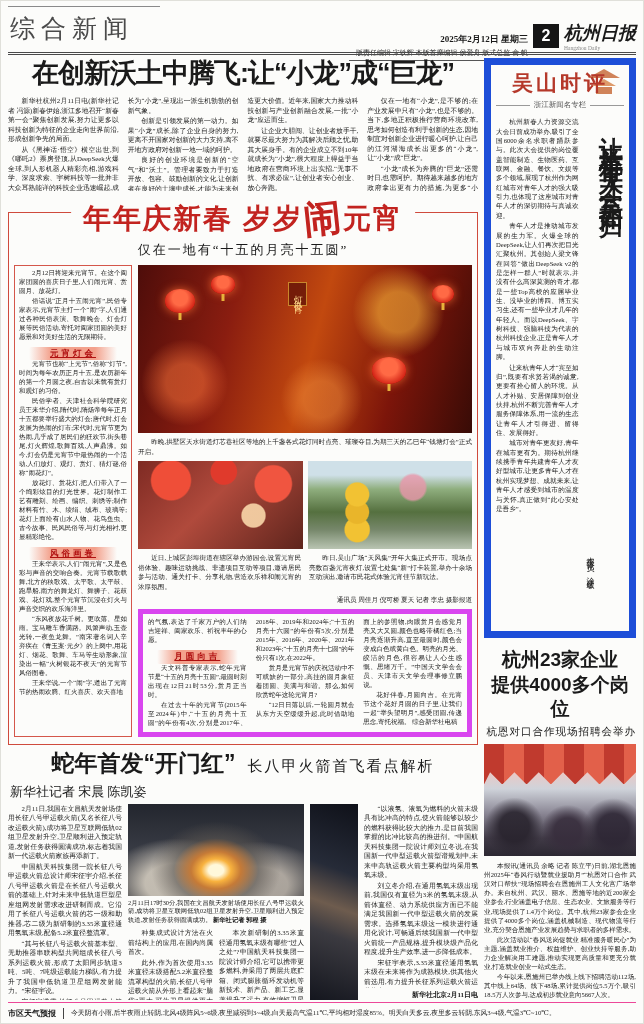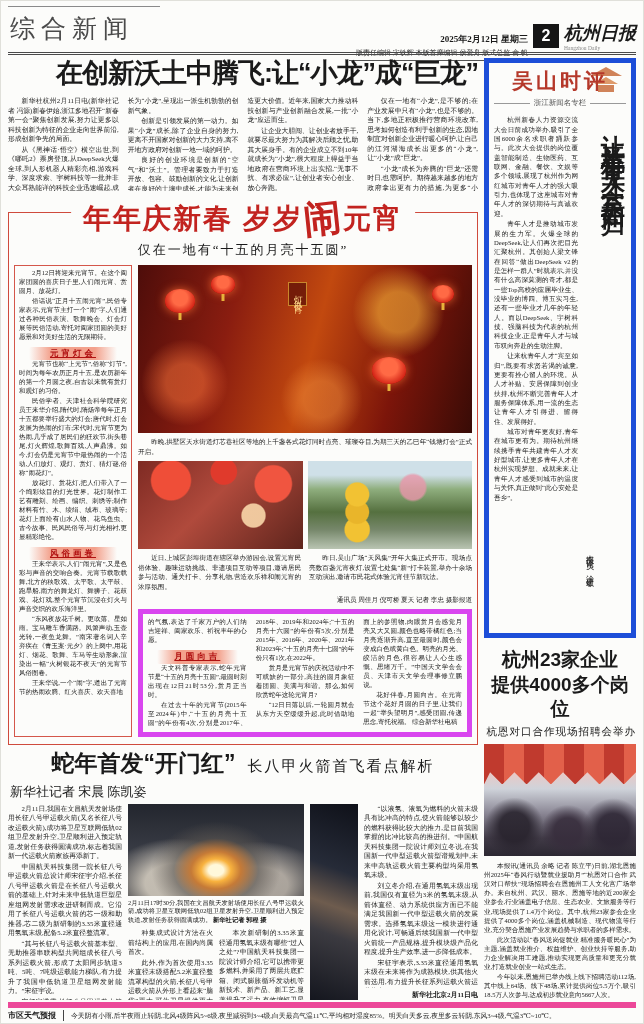--- a/index.html
+++ b/index.html
@@ -26,21 +26,21 @@
   .date-line { font-size:9px; font-weight:bold;margin-top:23px; }
   .editors { font-size:7px; color:#222; border-bottom:1px solid #555; padding-bottom:2px; margin-top:2px; }
   .pagenum { width:26px; height:24px; background:#151515; color:#fff; font:bold 16px/24px "Liberation Sans",sans-serif; text-align:center; }
   .masthead-box { text-align:left; }
   .masthead { font-size:18px; font-weight:bold; font-style:italic; }
   .masthead-en { font-size:5.5px; color:#888; }
   .double-rule { position:absolute; left:8px; right:8px; top:52px; border-top:3px double #4a4a4a; }
 
   
   .lead-headline {
-    position:absolute; left:8px; top:57px; width:470px; text-align:right;
+    position:absolute; left:8px; top:57px; width:470px; text-align:center;
     font:900 27px/1.25 "Liberation Sans",sans-serif; letter-spacing:-1px;
   }
   .lead-body { position:absolute; left:8px; top:96px; width:470px; height:106px;
     column-count:4; column-gap:9px; overflow:hidden; }
 
   
   .festival { position:absolute; left:8px; top:212px; width:470px; height:533px;
     border:1px solid #cf4a3c; padding:20px 5px 5px 5px; }
   .fest-banner { position:absolute; top:-22px; left:50%; transform:translateX(-50%);
     background:#fcfcfa; padding:0 12px; white-space:nowrap;
@@ -109,21 +109,21 @@
   .r-cap { font-size:6.3px; line-height:1.4; text-align:justify; }
   .r-midtext { column-count:2; column-gap:6px; overflow:hidden; flex:1; }
   .r-strip { width:48px; flex:none; background:
       linear-gradient(200deg,#0f1119 0%, #262b38 34%, #6e5c4e 52%, #3b3a40 66%, #14161e 100%); }
   .r-col4 { flex:1; display:flex; flex-direction:column; overflow:hidden; }
   .r-col4 .grow { flex:1; overflow:hidden; }
   .dateline { text-align:right; font-size:7px; font-weight:bold; padding-top:2px; }
 
   
   .rail { position:absolute; left:484px; top:58px; width:152px; }
-  .commentary { border:5px solid #1d4ed8; height:580px; padding:6px 5px 5px 5px; position:relative; }
+  .commentary { border:7px solid #1d4ed8; height:580px; padding:6px 5px 5px 5px; position:relative; }
   .brand { text-align:center; color:#b5382a; font:bold 21px/1.2 "Liberation Serif",serif; letter-spacing:3px; position:relative; z-index:1; }
   .pavilion { position:absolute; right:8px; top:4px; width:34px; height:26px; z-index:0; opacity:.85; }
   .pavilion .roof { width:0; height:0; margin:0 auto; border-left:16px solid transparent; border-right:16px solid transparent; border-bottom:9px solid #c96f3e; }
   .pavilion .roof2 { width:0; height:0; margin:1px auto 0; border-left:12px solid transparent; border-right:12px solid transparent; border-bottom:7px solid #d98a52; }
   .pavilion .base { width:16px; height:7px; margin:1px auto 0; background:#c96f3e; }
   .tag-line { display:flex; align-items:center; gap:4px; margin-top:4px; color:#555; font-size:7.5px; white-space:nowrap; }
   .tag-line::before, .tag-line::after { content:""; flex:1; border-top:1px solid #999; }
   .commentary-body { display:flex; gap:5px; margin-top:7px; height:520px; }
   .c-text { width:84px; overflow:hidden; }
   .c-text .small { font-size:6.6px; line-height:1.42; }
@@ -142,21 +142,21 @@
       radial-gradient(circle at 85% 76%, rgba(45,38,52,.9) 0 10%, rgba(0,0,0,0) 20%),
       linear-gradient(180deg,#e9c9c6 0 26%, #cfd3da 40%, #8a8694 62%, #403a46 84%, #2c2832 100%); }
   .awning { position:absolute; left:0; right:0; top:0; height:36%;
     background:repeating-linear-gradient(90deg,#c03a2e 0 20px, #e2604a 20px 40px);
     clip-path:polygon(0 0,100% 0,100% 70%,92% 100%,84% 70%,76% 100%,68% 70%,60% 100%,52% 70%,44% 100%,36% 70%,28% 100%,20% 70%,12% 100%,4% 70%,0 100%); }
   .jobs-text { margin-top:5px; height:138px; overflow:hidden; }
   .jobs-text .small { font-size:6.5px; line-height:1.4; }
 
   
   .footer { position:absolute; left:8px; right:8px; bottom:4px; height:18px;
-    border-top:6px solid #ec4899; display:flex; align-items:center; gap:7px; padding-top:3px; }
+    border-top:1px solid #ec4899; display:flex; align-items:center; gap:7px; padding-top:3px; }
   .footer-label { font-size:8px; font-weight:bold; border-right:1px solid #444; padding-right:7px; white-space:nowrap; }
   .footer-text { font-size:6.8px; color:#222; white-space:nowrap; overflow:hidden; }
 </style>
 </head>
 <body>
 
 <div class="page">
 
   <div class="header">
     <div class="section-label">综合新闻</div>

